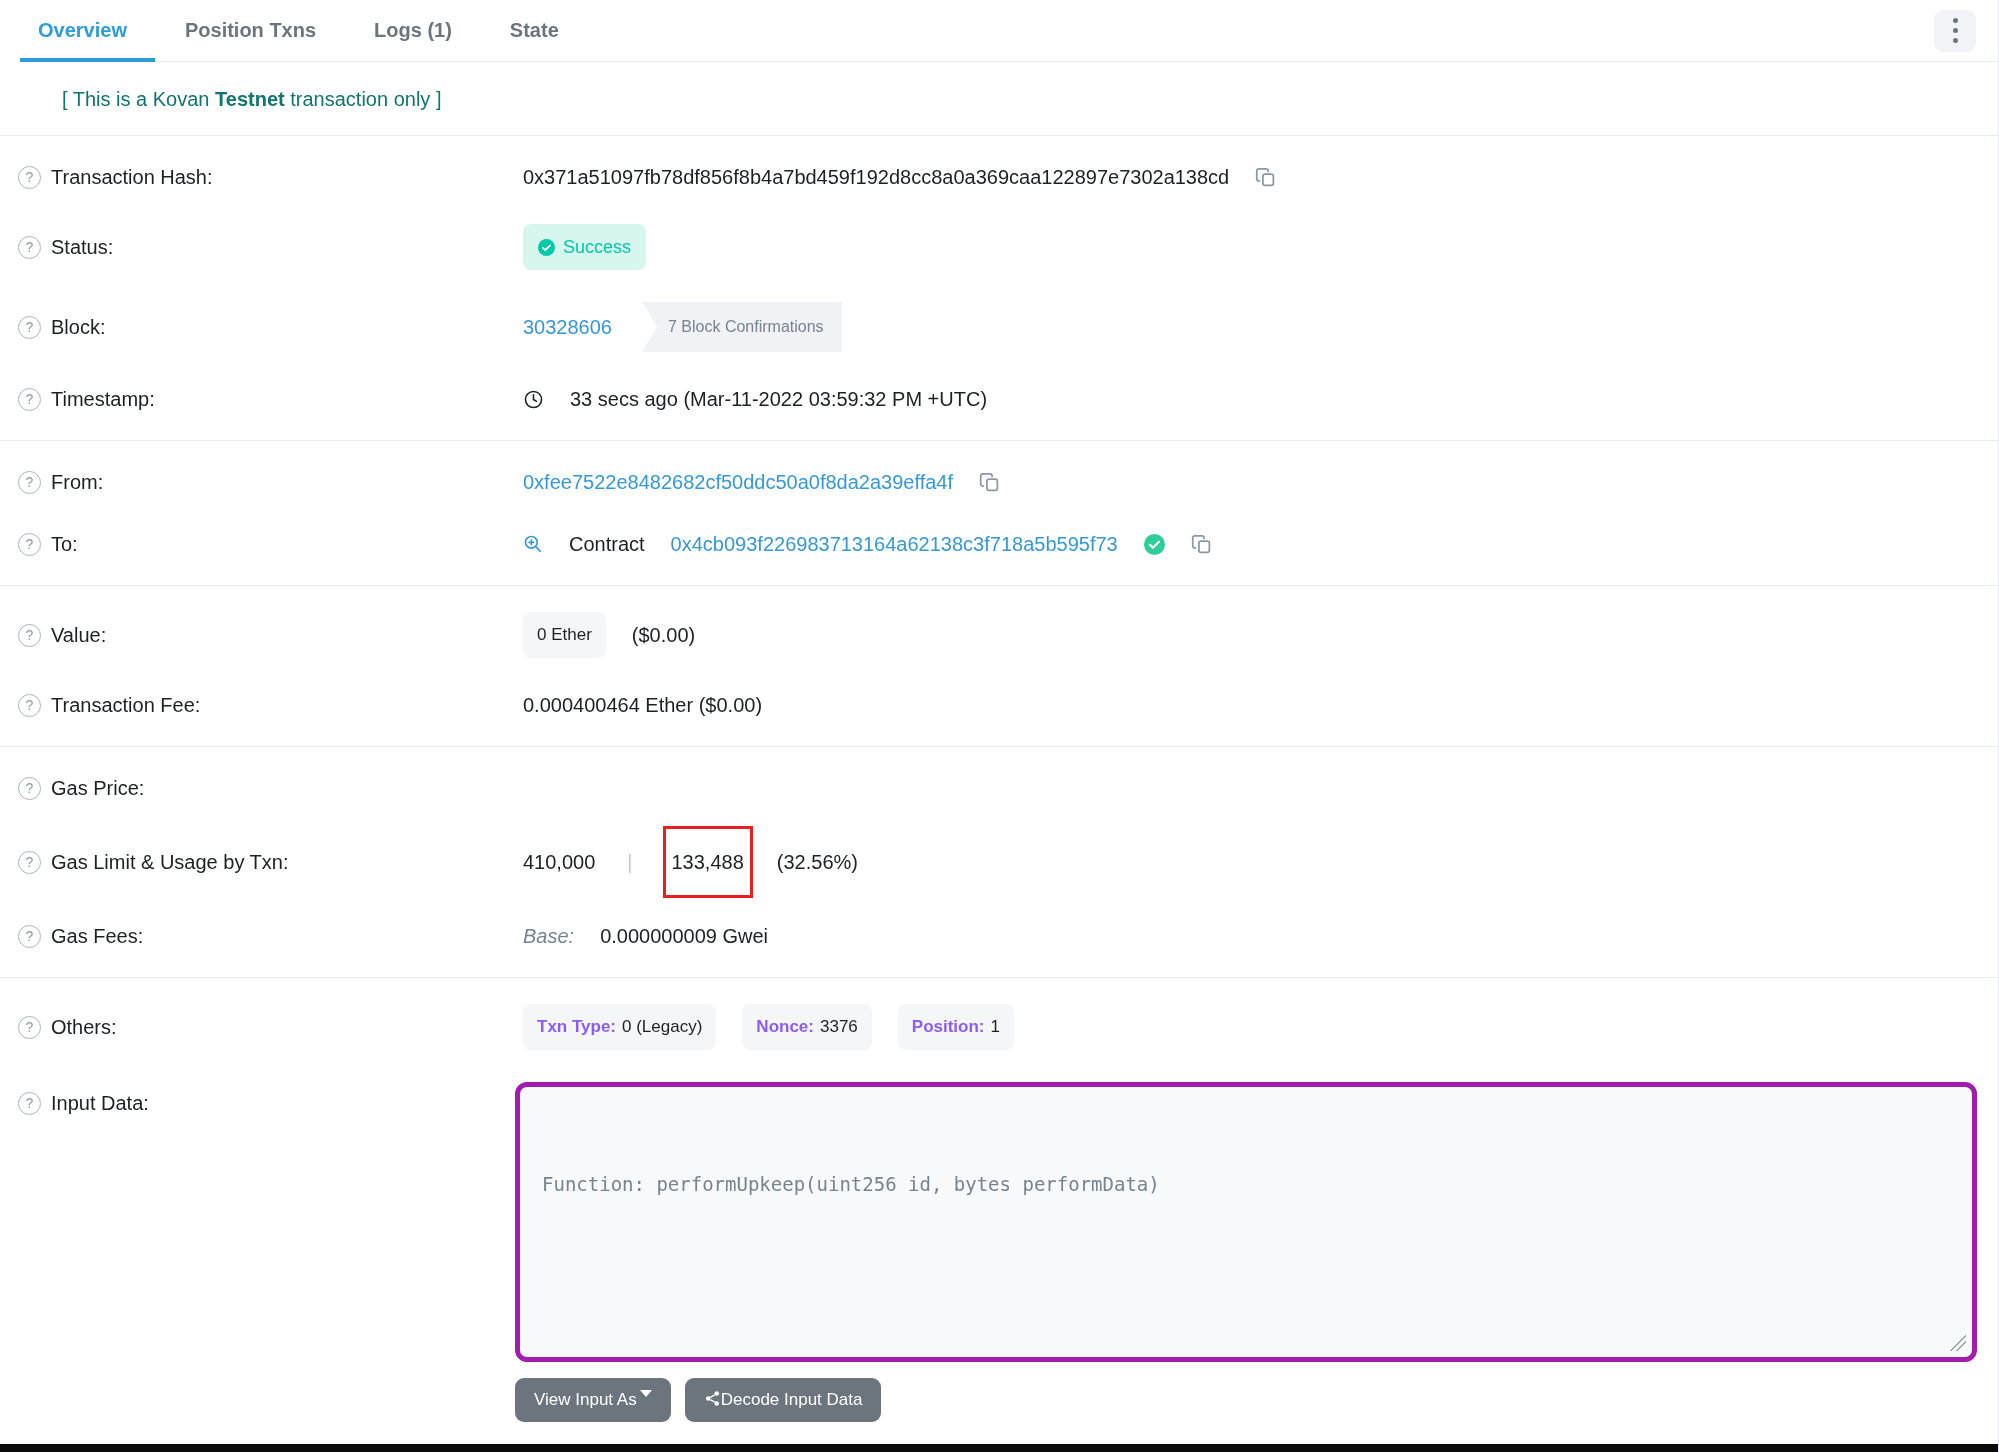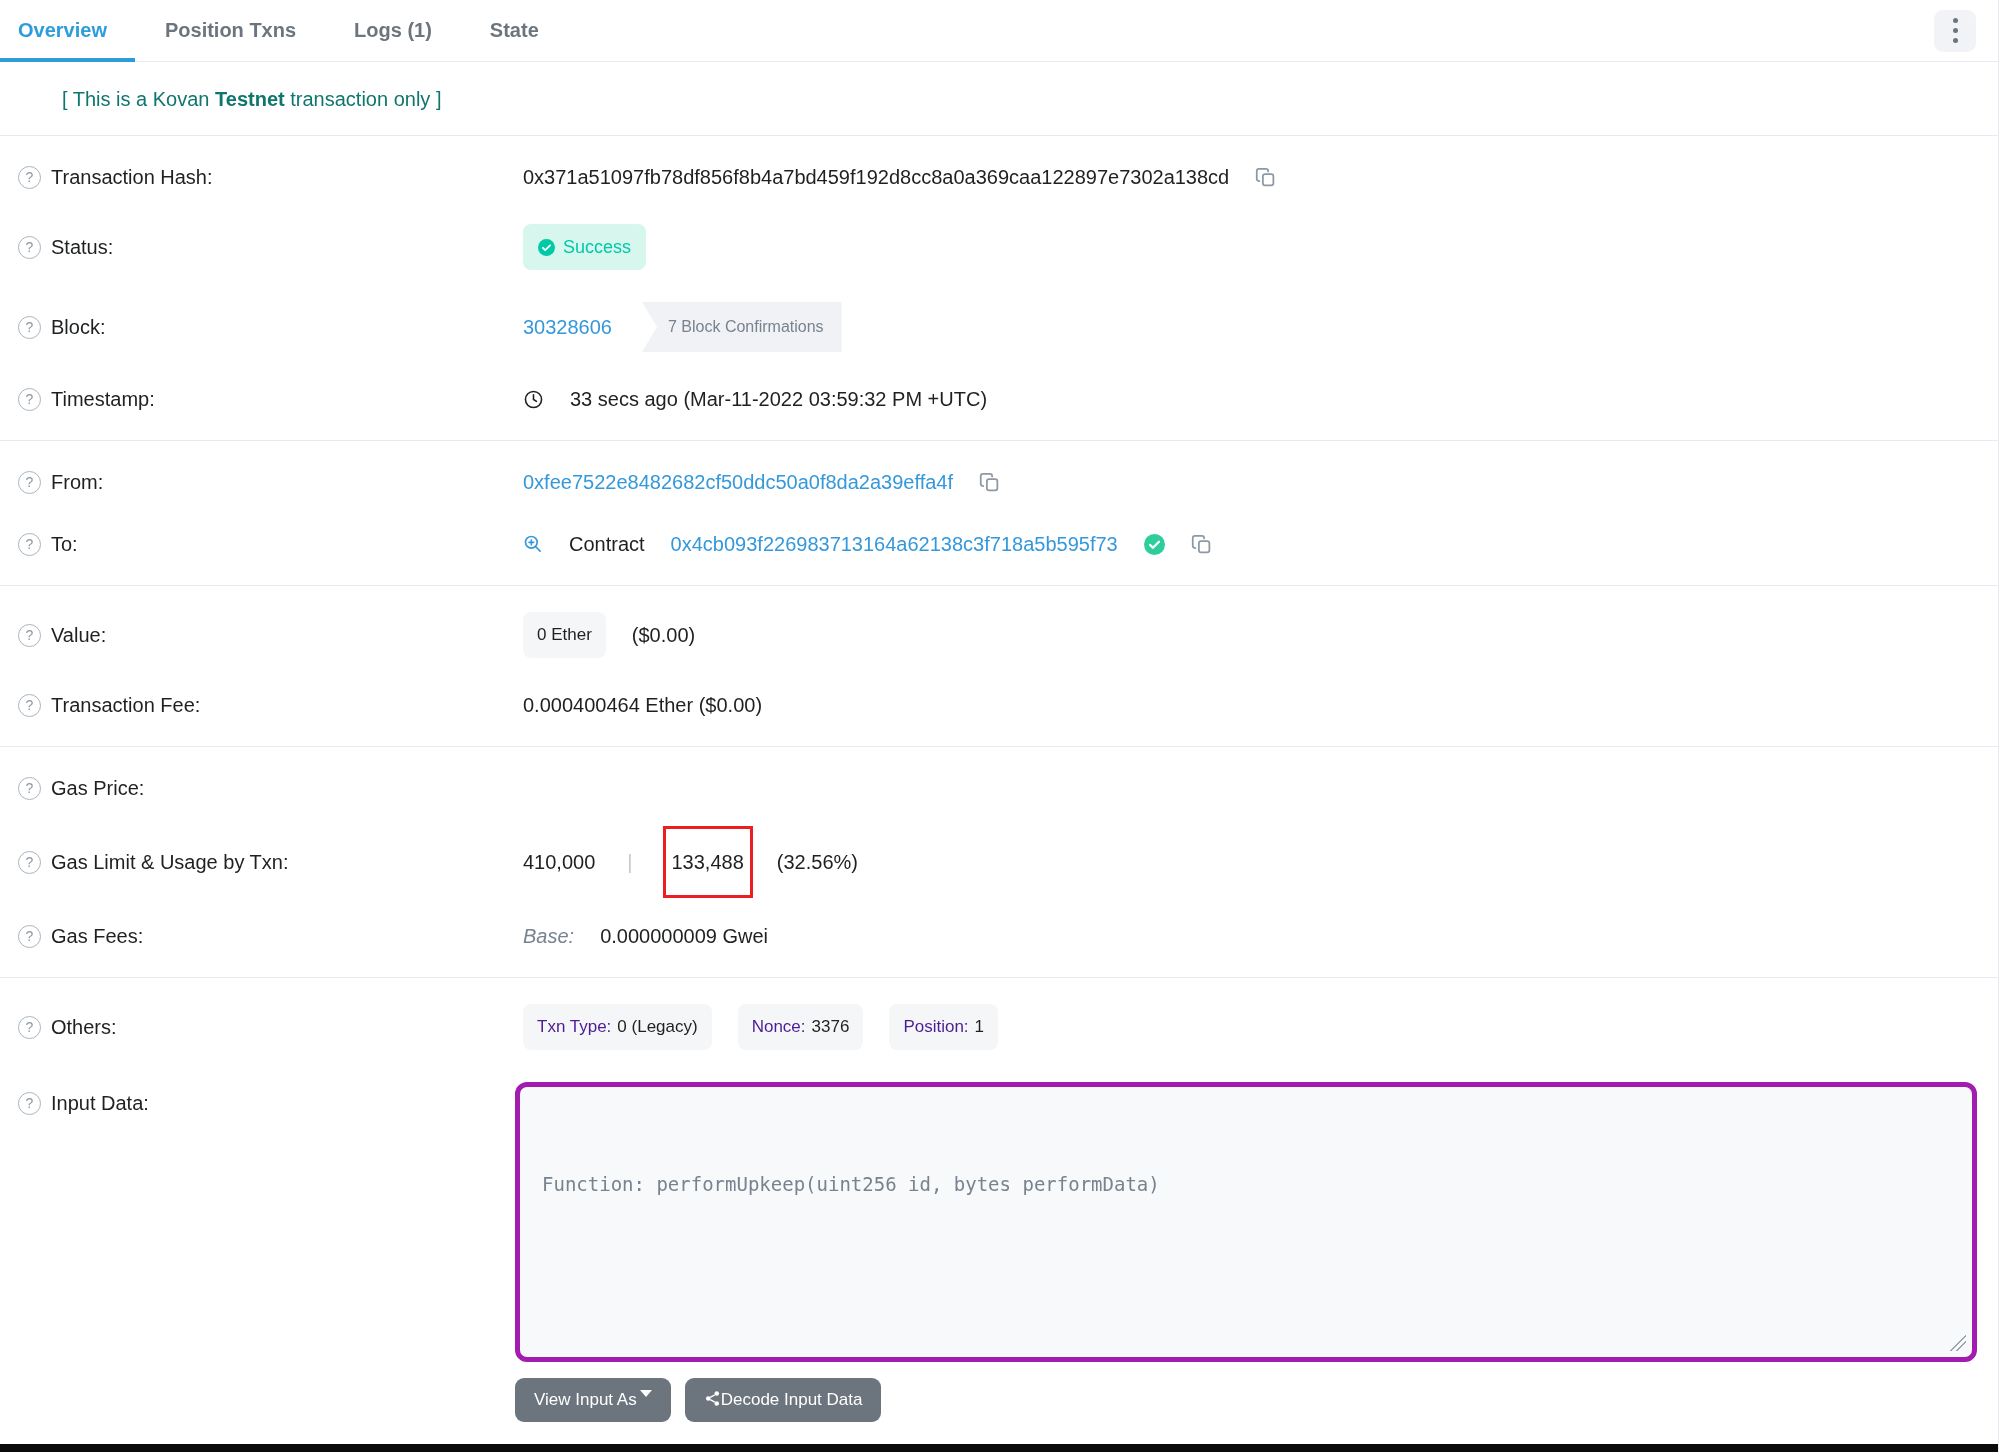--- a/index.html
+++ b/index.html
@@ -2,21 +2,21 @@
 <html><head>
 <meta charset="utf-8">
 <style>
   * { margin:0; padding:0; box-sizing:border-box; }
   html,body { width:1999px; height:1452px; background:#fff; overflow:hidden;
               font-family:"Liberation Sans", sans-serif; color:#1e2022; }
   .page { position:relative; width:1999px; height:1452px; border-right:1px solid #e7eaf3; }
 
   
   .tabbar { display:flex; align-items:center; justify-content:space-between;
-            height:62px; border-bottom:1px solid #e7eaf3; padding:0 22px 0 18px; }
+            height:62px; border-bottom:1px solid #e7eaf3; padding:0 22px 0 18px;margin-left:20px; }
   .tabs { display:flex; align-items:stretch; height:100%; gap:58px; }
   .tab { display:flex; align-items:center; font-size:20px; font-weight:bold;
          color:#6c757d; cursor:pointer; text-decoration:none; position:relative; }
   .tab.active { color:#2d9cdb; }
   .tab.active::after { content:""; position:absolute; left:-18px; right:-28px; bottom:-1px;
                        height:4px; background:#2d9cdb; }
   .kebab { width:42px; height:42px; border:none; border-radius:9px; background:#f1f3f6;
            display:flex; flex-direction:column; align-items:center; justify-content:center;
            gap:5px; cursor:pointer; }
   .kebab i { width:5px; height:5px; border-radius:50%; background:#6c757d; }
@@ -39,21 +39,21 @@
            justify-content:center; line-height:1; }
 
   .link { color:#3498db; text-decoration:none; cursor:pointer; }
 
   .badge-success { display:inline-flex; align-items:center; gap:8px; background:#d7f6ee;
                    color:#00c9a7; font-size:18px; padding:8px 15px; border-radius:8px; }
   .conf-badge { background:#f1f2f5; color:#77838f; font-size:16px; padding:10px 18px 10px 26px;
                 clip-path:polygon(0 0, 100% 0, 100% 100%, 0 100%, 15px 50%); margin-left:4px; }
   .gray-badge { background:#f5f6f7; border-radius:8px; padding:8px 14px; font-size:17px;
                 color:#1e2022; display:inline-flex; gap:6px; align-items:center; }
-  .gray-badge .bl { color:#4c1d95; }
+  .gray-badge .bl { color:#8b5cf6;font-weight:bold; }
 
   .sep { color:#c2c9d1; padding:0 6px; }
   .muted { color:#77838f;font-style:italic; }
 
   .redbox { display:inline-block; border:3px solid #eb1f1f; padding:18px 6px; margin:-9px -2px; }
 
   
   .inputbox { width:1462px; height:280px; overflow:hidden; background:#f8f9fa;
               border:5px solid #a21caf; border-radius:12px; padding:20px 0 0 22px;
               font-family:"DejaVu Sans Mono", monospace; font-size:19px; line-height:31px;

